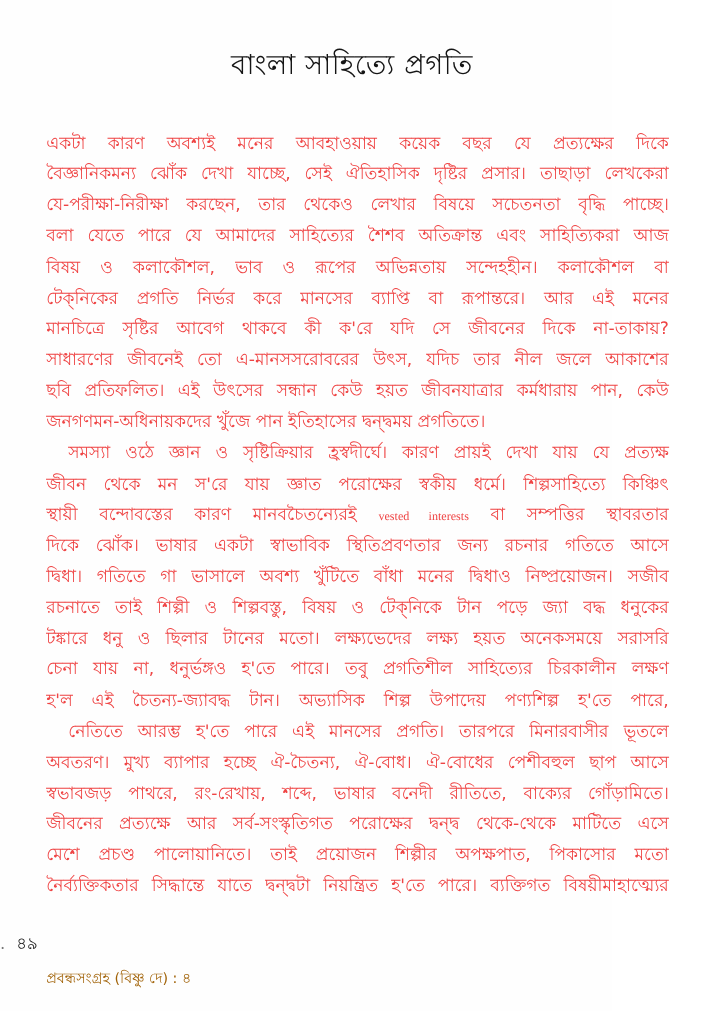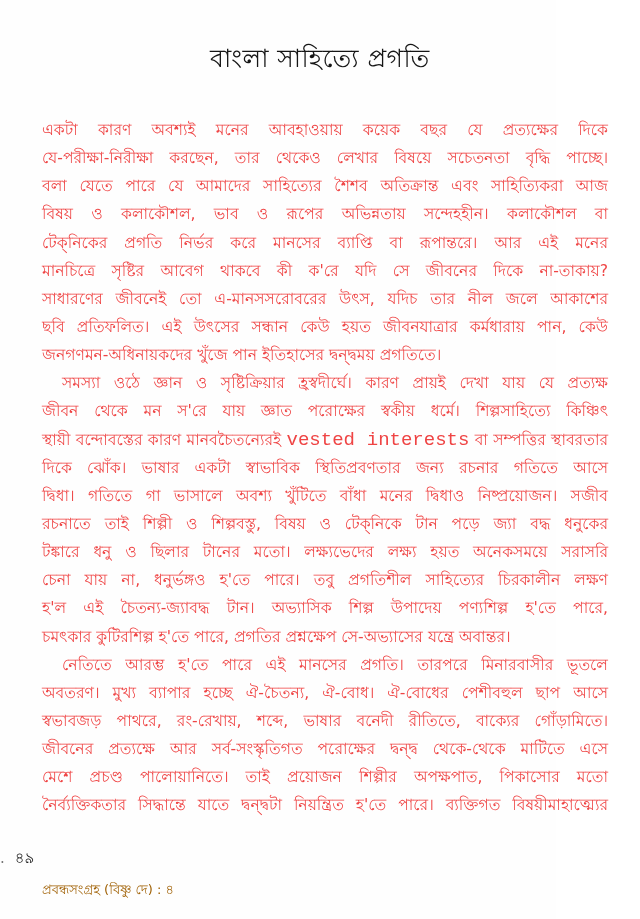--- a/index.html
+++ b/index.html
@@ -50,22 +50,22 @@
     color: #ef4444;
   }
   .line.indent {
     padding-left: 20px;
     box-sizing: border-box;
   }
   .line.last {
     text-align-last: left;
   }
   .latin {
-    font-family: Liberation Mono, monospace;
-    font-size: 19px;
+    font-family: Liberation Serif, serif;
+    font-size: 11px;
   }
   .page-number {
     position: absolute;
     left: 0;
     width: 640px;
     top: 846px;
     font-size: 15px;
     color: #222;
   }
   .page-number .dot {
@@ -82,38 +82,38 @@
 </style>
 </head>
 <body>
 
 <div class="page">
 
   <div class="title">বাংলা সাহিত্যে প্রগতি</div>
 
   <div class="body-text">
     <span class="line">একটা কারণ অবশ্যই মনের আবহাওয়ায় কয়েক বছর যে প্রত্যক্ষের দিকে</span>
+    <span class="line">বৈজ্ঞানিকমন্য ঝোঁক দেখা যাচ্ছে, সেই ঐতিহাসিক দৃষ্টির প্রসার। তাছাড়া লেখকেরা</span>
     <span class="line">যে-পরীক্ষা-নিরীক্ষা করছেন, তার থেকেও লেখার বিষয়ে সচেতনতা বৃদ্ধি পাচ্ছে।</span>
     <span class="line">বলা যেতে পারে যে আমাদের সাহিত্যের শৈশব অতিক্রান্ত এবং সাহিত্যিকরা আজ</span>
     <span class="line">বিষয় ও কলাকৌশল, ভাব ও রূপের অভিন্নতায় সন্দেহহীন। কলাকৌশল বা</span>
     <span class="line">টেক্‌নিকের প্রগতি নির্ভর করে মানসের ব্যাপ্তি বা রূপান্তরে। আর এই মনের</span>
     <span class="line">মানচিত্রে সৃষ্টির আবেগ থাকবে কী ক'রে যদি সে জীবনের দিকে না-তাকায়?</span>
     <span class="line">সাধারণের জীবনেই তো এ-মানসসরোবরের উৎস, যদিচ তার নীল জলে আকাশের</span>
     <span class="line">ছবি প্রতিফলিত। এই উৎসের সন্ধান কেউ হয়ত জীবনযাত্রার কর্মধারায় পান, কেউ</span>
     <span class="line last">জনগণমন-অধিনায়কদের খুঁজে পান ইতিহাসের দ্বন্দ্বময় প্রগতিতে।</span>
     <span class="line indent">সমস্যা ওঠে জ্ঞান ও সৃষ্টিক্রিয়ার হ্রস্বদীর্ঘে। কারণ প্রায়ই দেখা যায় যে প্রত্যক্ষ</span>
     <span class="line">জীবন থেকে মন স'রে যায় জ্ঞাত পরোক্ষের স্বকীয় ধর্মে। শিল্পসাহিত্যে কিঞ্চিৎ</span>
     <span class="line"><span>স্থায়ী বন্দোবস্তের কারণ মানবচৈতন্যেরই </span><span class="latin">vested interests</span><span> বা সম্পত্তির স্থাবরতার</span></span>
     <span class="line">দিকে ঝোঁক। ভাষার একটা স্বাভাবিক স্থিতিপ্রবণতার জন্য রচনার গতিতে আসে</span>
     <span class="line">দ্বিধা। গতিতে গা ভাসালে অবশ্য খুঁটিতে বাঁধা মনের দ্বিধাও নিষ্প্রয়োজন। সজীব</span>
     <span class="line">রচনাতে তাই শিল্পী ও শিল্পবস্তু, বিষয় ও টেক্‌নিকে টান পড়ে জ্যা বদ্ধ ধনুকের</span>
     <span class="line">টঙ্কারে ধনু ও ছিলার টানের মতো। লক্ষ্যভেদের লক্ষ্য হয়ত অনেকসময়ে সরাসরি</span>
     <span class="line">চেনা যায় না, ধনুর্ভঙ্গও হ'তে পারে। তবু প্রগতিশীল সাহিত্যের চিরকালীন লক্ষণ</span>
     <span class="line">হ'ল এই চৈতন্য-জ্যাবদ্ধ টান। অভ্যাসিক শিল্প উপাদেয় পণ্যশিল্প হ'তে পারে,</span>
-    <span class="line last">চমৎকার কুটিরশিল্প হ'তে পারে, প্রগতির প্রশ্নক্ষেপ সে-অভ্যাসের যন্ত্রে অবান্তর।</span>
     <span class="line indent">নেতিতে আরম্ভ হ'তে পারে এই মানসের প্রগতি। তারপরে মিনারবাসীর ভূতলে</span>
     <span class="line">অবতরণ। মুখ্য ব্যাপার হচ্ছে ঐ-চৈতন্য, ঐ-বোধ। ঐ-বোধের পেশীবহুল ছাপ আসে</span>
     <span class="line">স্বভাবজড় পাথরে, রং-রেখায়, শব্দে, ভাষার বনেদী রীতিতে, বাক্যের গোঁড়ামিতে।</span>
     <span class="line">জীবনের প্রত্যক্ষে আর সর্ব-সংস্কৃতিগত পরোক্ষের দ্বন্দ্ব থেকে-থেকে মাটিতে এসে</span>
     <span class="line">মেশে প্রচণ্ড পালোয়ানিতে। তাই প্রয়োজন শিল্পীর অপক্ষপাত, পিকাসোর মতো</span>
     <span class="line">নৈর্ব্যক্তিকতার সিদ্ধান্তে যাতে দ্বন্দ্বটা নিয়ন্ত্রিত হ'তে পারে। ব্যক্তিগত বিষয়ীমাহাত্ম্যের</span>
   </div>
 
   <div class="page-number">
     <span class="dot">.</span><span>৪৯</span>

